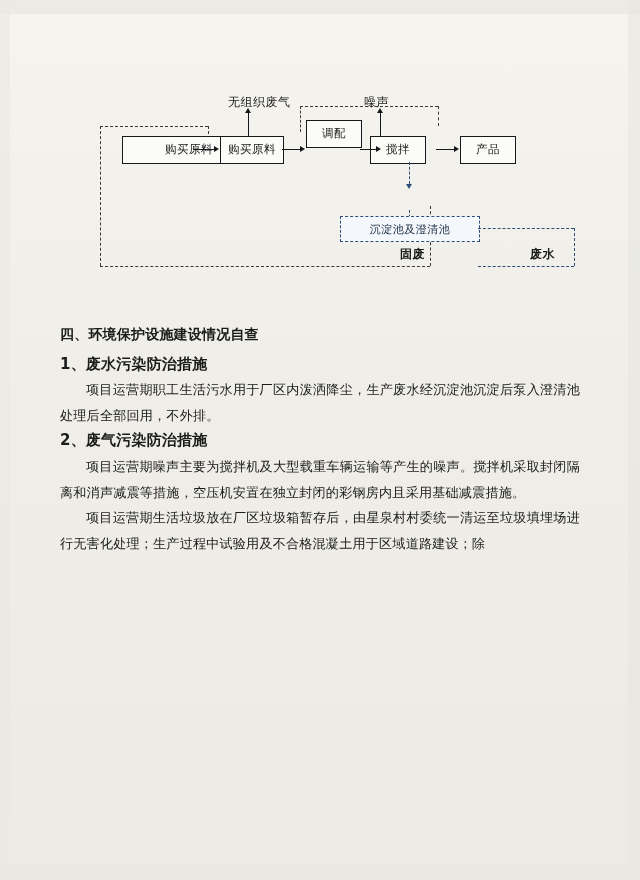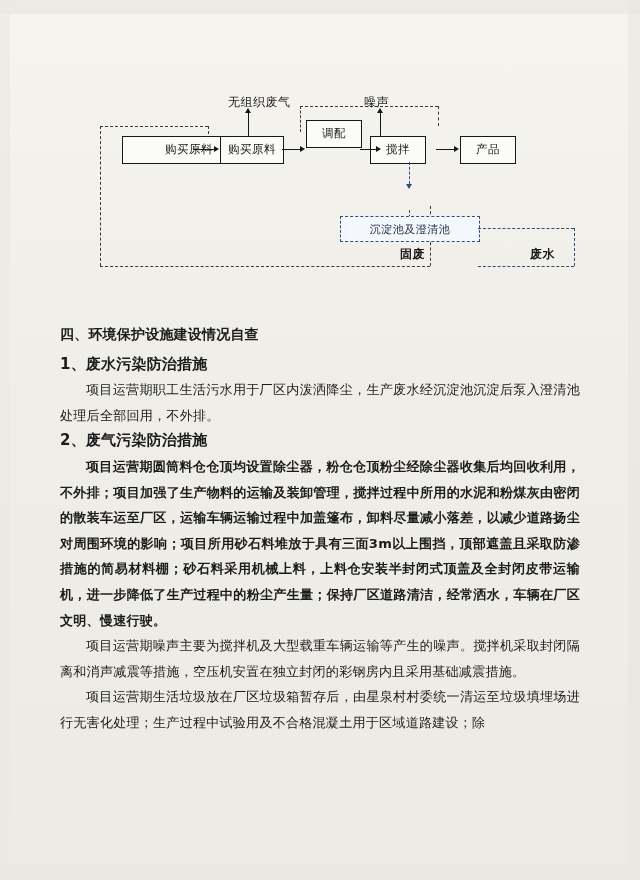--- a/index.html
+++ b/index.html
@@ -150,19 +150,18 @@
     <div class="bln blnh" style="left:400px;top:178px;width:96px;"></div>
   </div>
 
   <div class="body">
     <div class="h4">四、环境保护设施建设情况自查</div>
 
     <div class="num">1、废水污染防治措施</div>
     <div class="p">项目运营期职工生活污水用于厂区内泼洒降尘，生产废水经沉淀池沉淀后泵入澄清池处理后全部回用，不外排。</div>
 
     <div class="num">2、废气污染防治措施</div>
-    <div class="p b">项目运营期圆筒料仓仓顶均设置除尘器，粉仓仓顶粉尘经除尘器收集后均回收利用，不外排；项目加强了生产物料的运输及装卸管理，搅拌过程中所用的水泥和粉煤灰由密闭的散装车运至厂区，运输车辆运输过程中加盖篷布，卸料尽量减小落差，以减少道路扬尘对周围环境的影响；项目所用砂石料堆放于具有三面3m以上围挡，顶部遮盖且采取防渗措施的简易材料棚；砂石料采用机械上料，上料仓安装半封闭式顶盖及全封闭皮带运输机，进一步降低了生产过程中的粉尘产生量；保持厂区道路清洁，经常洒水，车辆在厂区文明、慢速行驶。</div>
 
     <div class="p">项目运营期噪声主要为搅拌机及大型载重车辆运输等产生的噪声。搅拌机采取封闭隔离和消声减震等措施，空压机安置在独立封闭的彩钢房内且采用基础减震措施。</div>
 
     <div class="p">项目运营期生活垃圾放在厂区垃圾箱暂存后，由星泉村村委统一清运至垃圾填埋场进行无害化处理；生产过程中试验用及不合格混凝土用于区域道路建设；除</div>
   </div>
 </div>
 
 </body></html>

